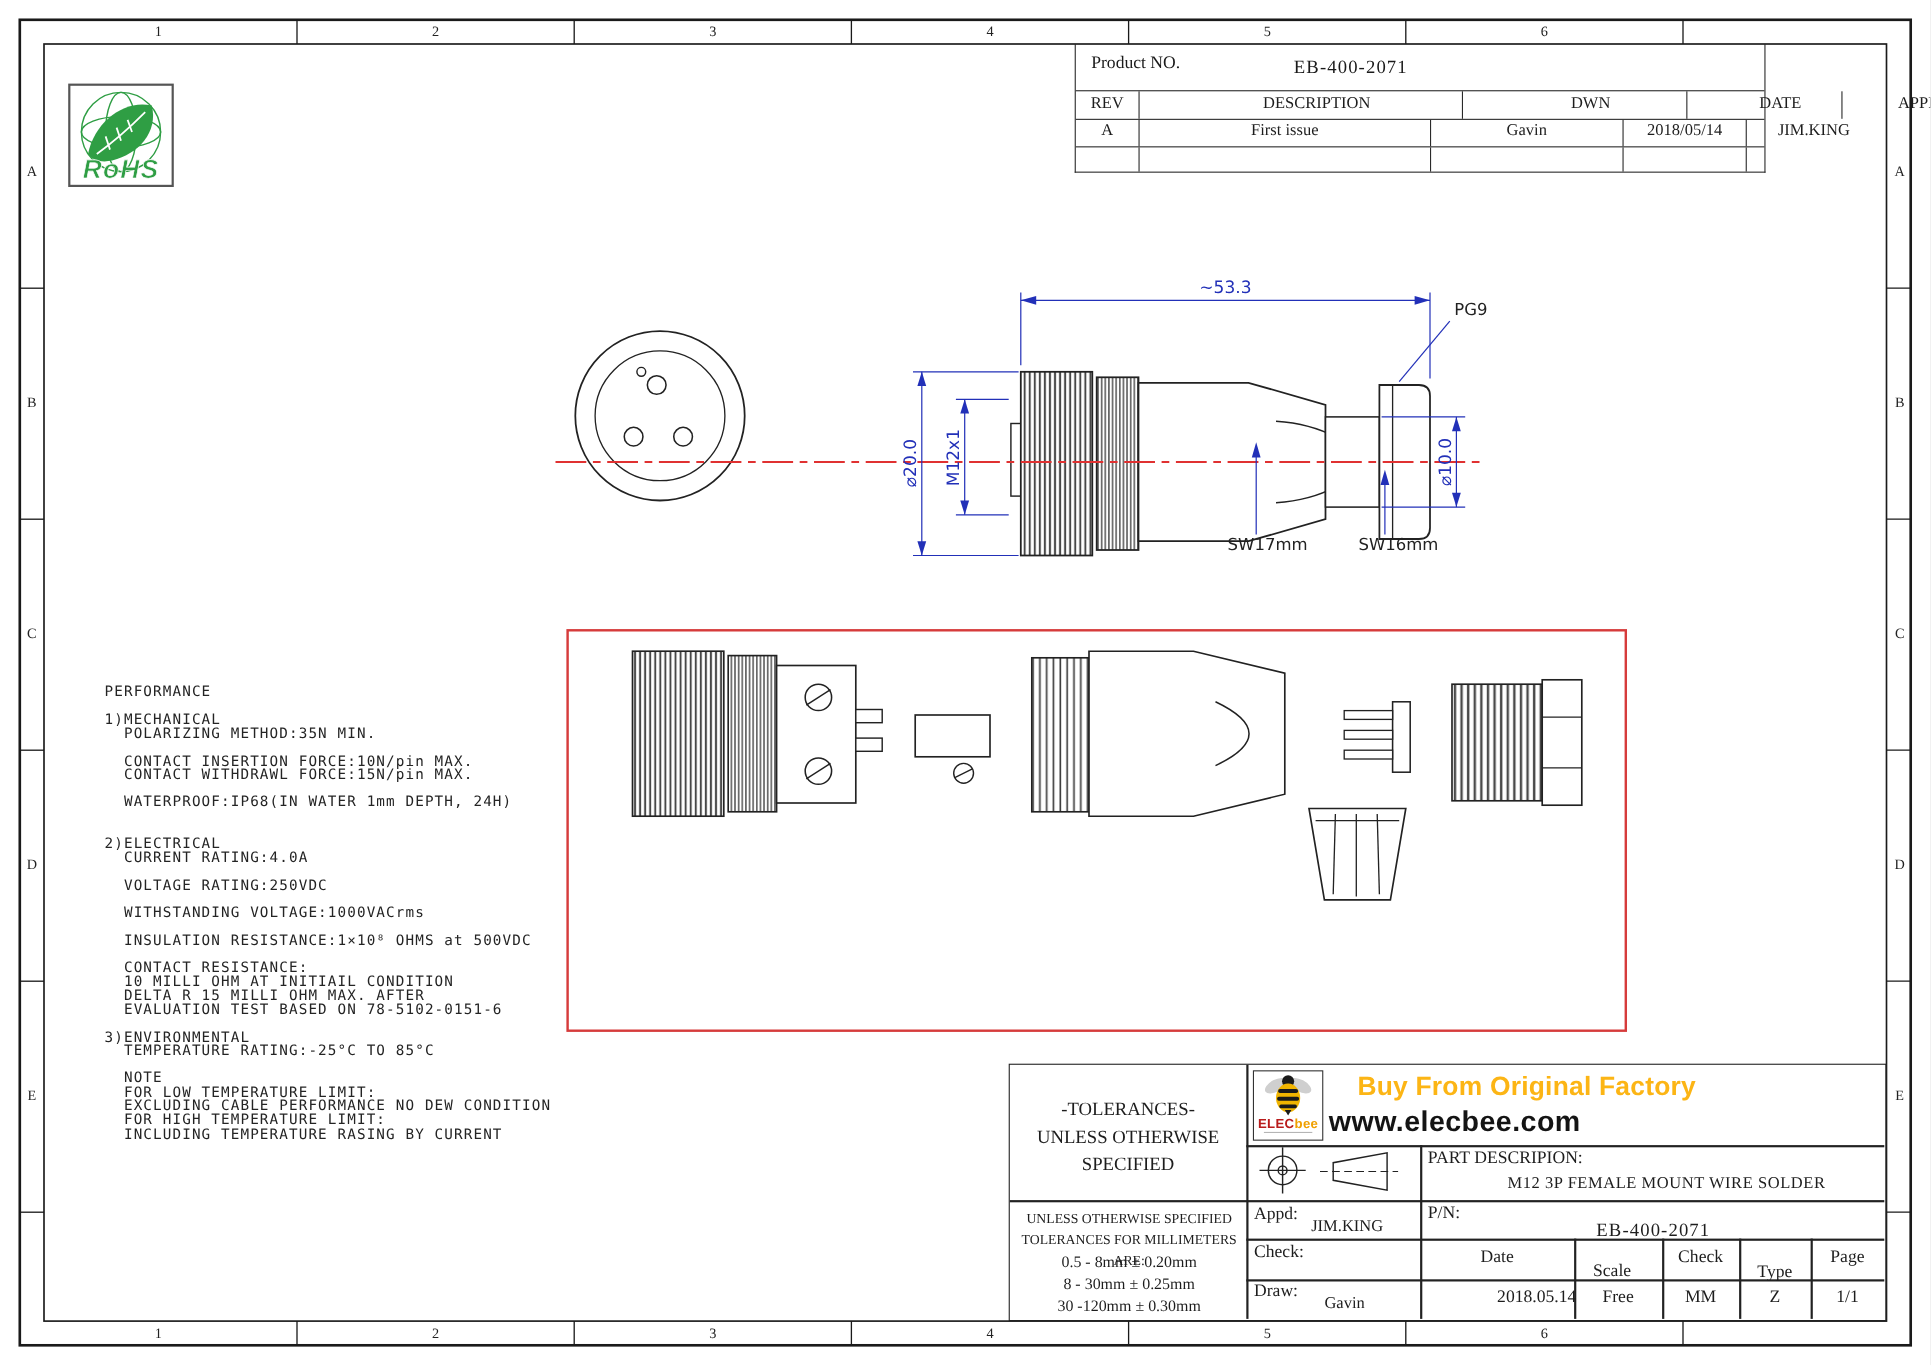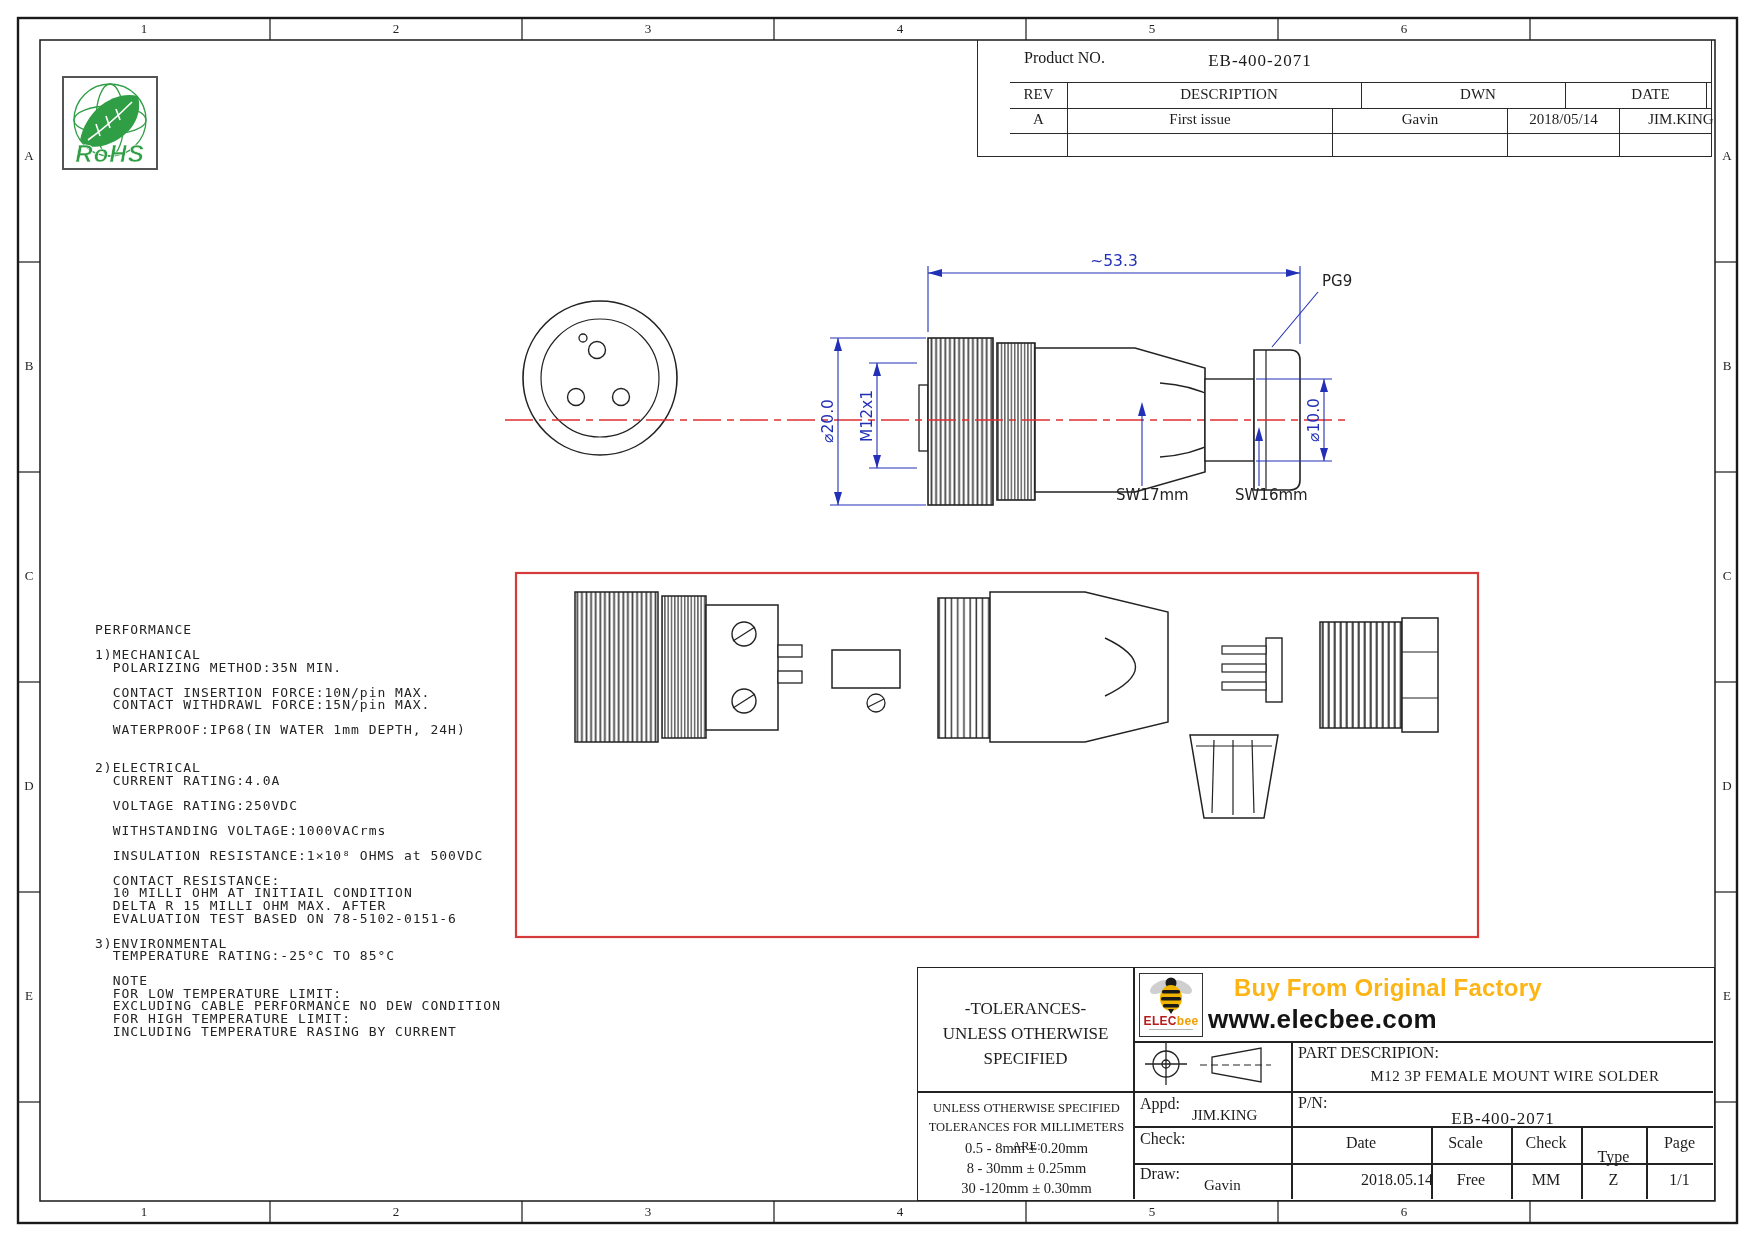--- a/index.html
+++ b/index.html
@@ -2,21 +2,21 @@
 <html><head>
 <meta charset="utf-8">
 <style>
   html,body{margin:0;padding:0;background:#e8e8e8;}
   .page{position:relative;width:1755px;height:1241px;background:#fff;
         font-family:"Liberation Serif",serif;color:#1a1a1a;overflow:hidden;margin:0 auto;}
   .abs{position:absolute;}
   svg{display:block;}
   .fl{position:absolute;font:13px "Liberation Serif",serif;color:#222;text-align:center;width:22px;height:16px;}
   
-  .rt{position:absolute;left:977px;top:40px;width:735px;border:1.5px solid #2a2a2a;border-top:none;box-sizing:border-box;background:transparent;padding-left:32px;}
+  .rt{position:absolute;left:977px;top:40px;width:628px;border:1.5px solid #2a2a2a;border-top:none;box-sizing:border-box;background:transparent;}
   .rt-prod{position:relative;height:42px;border-bottom:1.5px solid #2a2a2a;}
   .rt-row{display:grid;grid-template-columns:58px 265px 175px 112px 122px;}
   .rt-row > div{border-right:1.5px solid #2a2a2a;text-align:center;font:15px "Liberation Serif",serif;color:#1d1d1d;overflow:hidden;}
   .rt-row > div:last-child{border-right:none;}
   .rt-h{height:24.5px;border-bottom:1.5px solid #2a2a2a;gap:29px;}
   .rt-h > div{padding-top:3px;}
   .rt-d{height:24.5px;border-bottom:1.5px solid #2a2a2a;}
   .rt-d > div{padding-top:2px;}
   .rt-e{height:22px;}
   
@@ -354,21 +354,21 @@
     <span class="lab" style="left:380px;top:76px;">PART DESCRIPION:</span>
     <span class="val" style="left:375px;top:100px;width:420px;text-align:center;letter-spacing:.5px;padding-left:12px;">M12 3P FEMALE MOUNT WIRE SOLDER</span>
 
     <span class="lab" style="left:222px;top:127px;">Appd:</span>
     <span class="val" style="left:274px;top:139px;">JIM.KING</span>
     <span class="lab" style="left:380px;top:126px;">P/N:</span>
     <span class="val" style="left:375px;top:141px;width:420px;text-align:center;font-size:17px;letter-spacing:1px;">EB-400-2071</span>
 
     <span class="lab" style="left:222px;top:162px;">Check:</span>
     <div class="cc" style="left:373px;top:166px;width:140px;">Date</div>
-    <div class="cc" style="left:513px;top:166px;width:69px;">Scale</div>
+    <div class="cc" style="left:513px;top:179px;width:69px;">Scale</div>
     <div class="cc" style="left:593px;top:166px;width:70px;">Check</div>
     <div class="cc" style="left:663px;top:166px;width:65px;margin-top:14px;">Type</div>
     <div class="cc" style="left:728px;top:166px;width:67px;">Page</div>
 
     <span class="lab" style="left:222px;top:197px;">Draw:</span>
     <span class="val" style="left:286px;top:209px;">Gavin</span>
     <div class="cc" style="left:373px;top:203px;width:140px;padding-left:36px;">2018.05.14</div>
     <div class="cc" style="left:513px;top:203px;width:80px;">Free</div>
     <div class="cc" style="left:593px;top:203px;width:70px;">MM</div>
     <div class="cc" style="left:663px;top:203px;width:65px;">Z</div>

